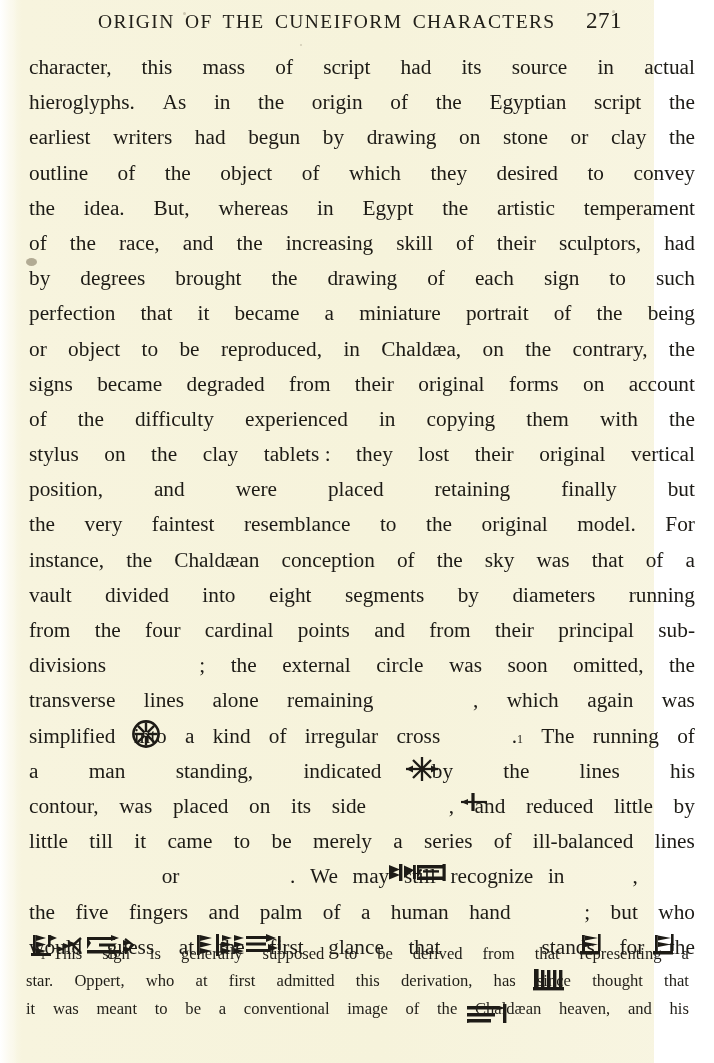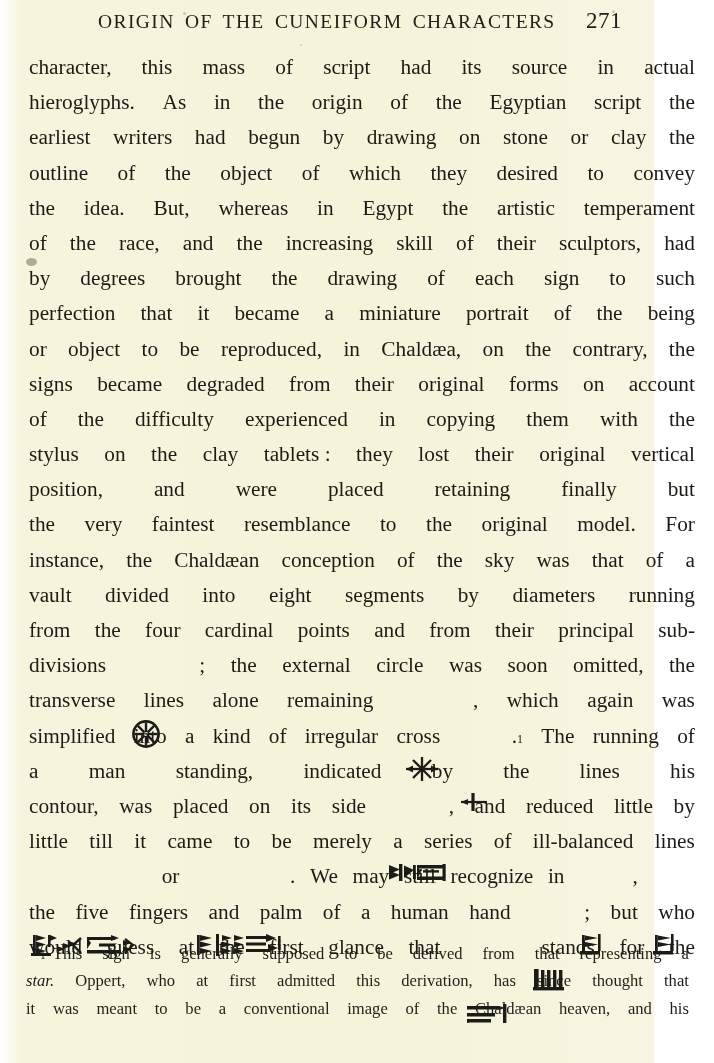--- a/index.html
+++ b/index.html
@@ -107,21 +107,21 @@
   }
   #footnote .fl { display: flex; white-space: pre; height: 27.4px; align-items: baseline; }
   #footnote .fl.just { justify-content: space-between; }
   #footnote .fl.last { justify-content: space-between; margin-top: 39px; }
   #footnote .fn-marker {
     font-size: 11.5px;
     vertical-align: super;
     line-height: 0;
     padding-left: 14px;
   }
-  #footnote .ital { font-style: italic; }
+  #footnote .ital { }
 
   
   .speck {
     position: absolute;
     background: #7a6f58;
     border-radius: 50%;
     opacity: 0.5;
     pointer-events: none;
   }
 </style>

